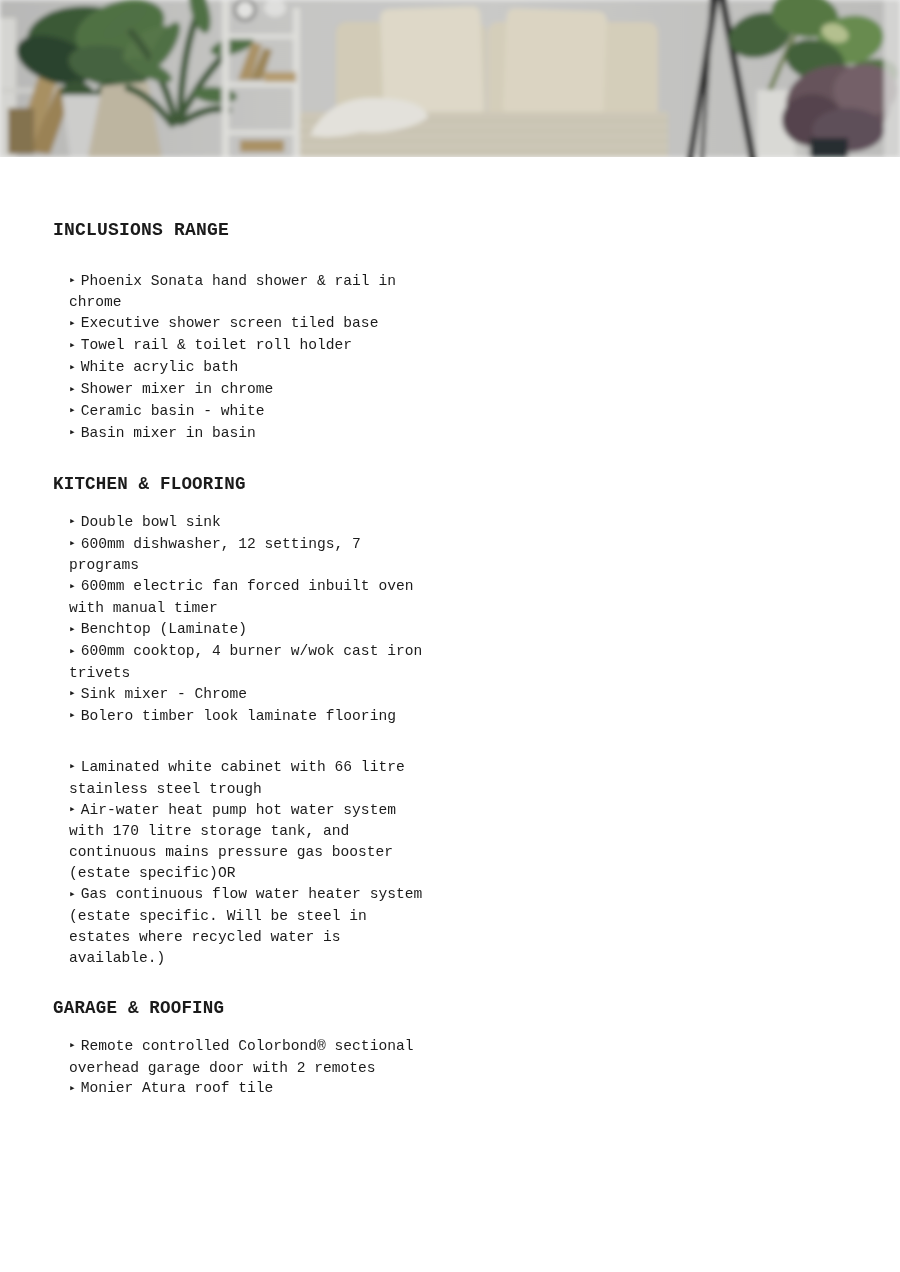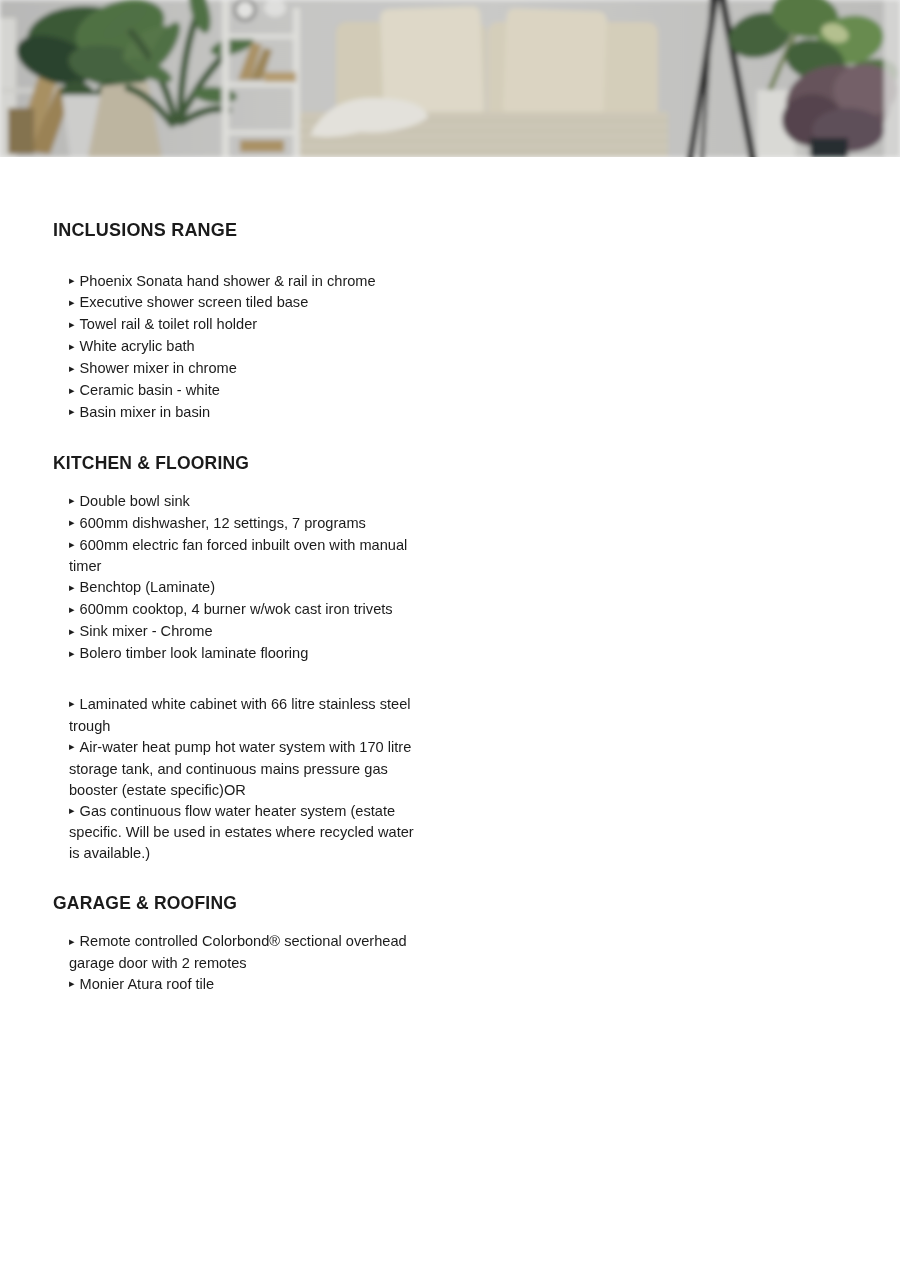--- a/index.html
+++ b/index.html
@@ -1,21 +1,21 @@
 <!DOCTYPE html>
 <html><head>
 <meta charset="utf-8">
 <style>
   html, body { margin: 0; padding: 0; background: #ffffff; }
   .page {
     position: relative;
     width: 900px;
     height: 1272px;
     background: #ffffff;
-    font-family: Liberation Sans, sans-serif;
+    font-family: Liberation Mono, monospace;
     color: #1b1b1b;
     overflow: hidden;
   }
   .hero {
     width: 900px;
     height: 157px;
     overflow: hidden;
     line-height: 0;
   }
   .content {
@@ -216,21 +216,21 @@
   <li class="item"><span class="bullet">▸</span><span>Bolero timber look laminate flooring</span></li>
 </ul>
   </section>
 
   <section class="section">
     <ul class="item-list">
   <li class="item"><span class="bullet">▸</span><span>Laminated white cabinet with 66 litre stainless steel trough</span></li>
 
   <li class="item"><span class="bullet">▸</span><span>Air-water heat pump hot water system with 170 litre storage tank, and continuous mains pressure gas booster (estate specific)OR</span></li>
 
-  <li class="item"><span class="bullet">▸</span><span>Gas continuous flow water heater system (estate specific. Will be used in estates where recycled water is available.)</span></li>
+  <li class="item"><span class="bullet">▸</span><span>Gas continuous flow water heater system (estate specific. Will be steel in estates where recycled water is available.)</span></li>
 </ul>
   </section>
 
   <section class="section">
     <h2 class="section-heading">GARAGE &amp; ROOFING</h2>
     <ul class="item-list">
   <li class="item"><span class="bullet">▸</span><span>Remote controlled Colorbond® sectional overhead garage door with 2 remotes</span></li>
 
   <li class="item"><span class="bullet">▸</span><span>Monier Atura roof tile</span></li>
 </ul>

